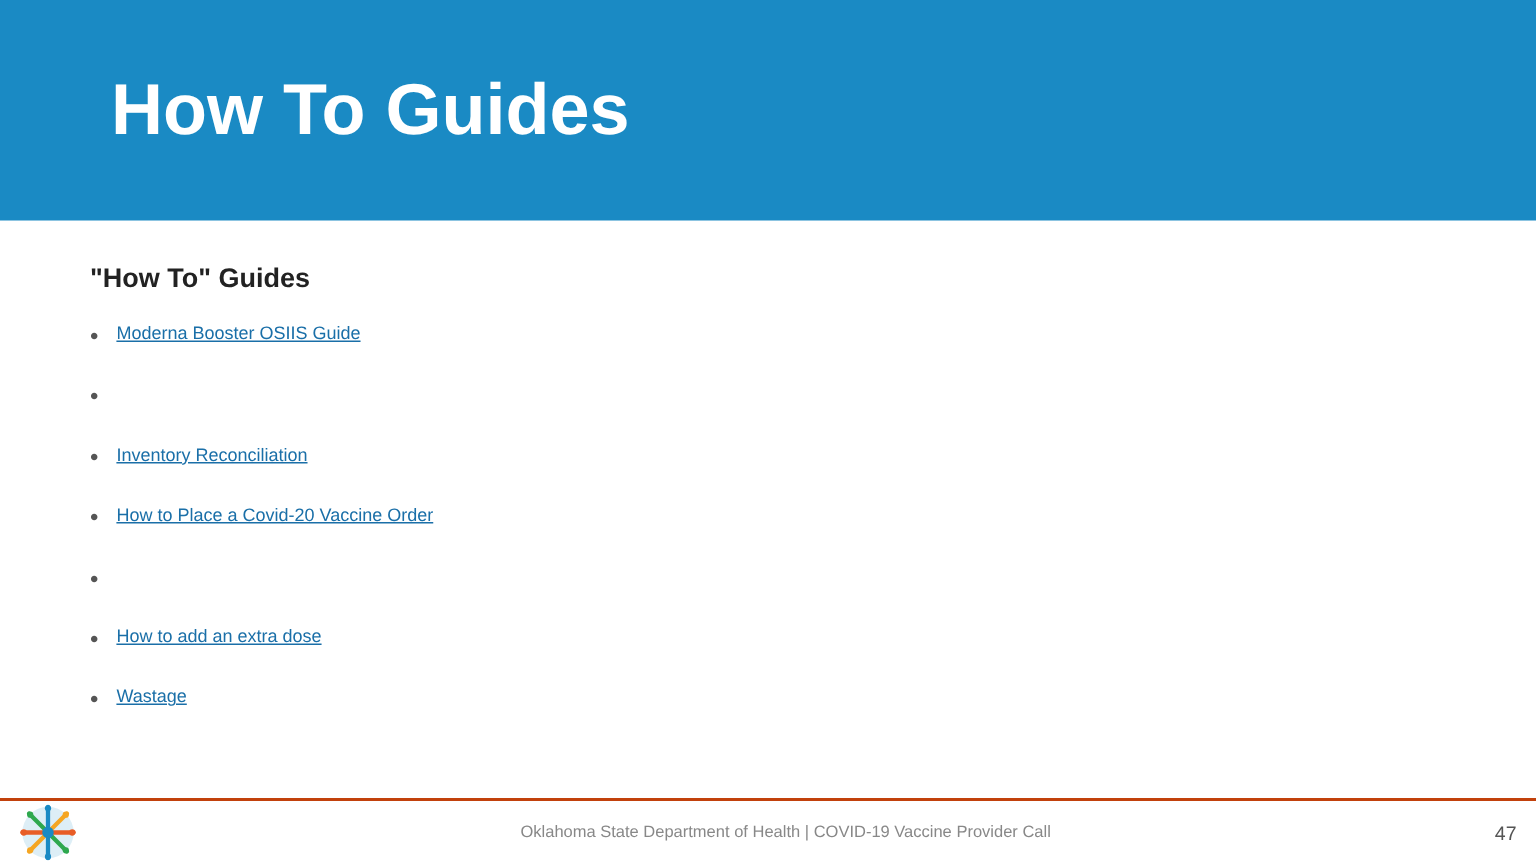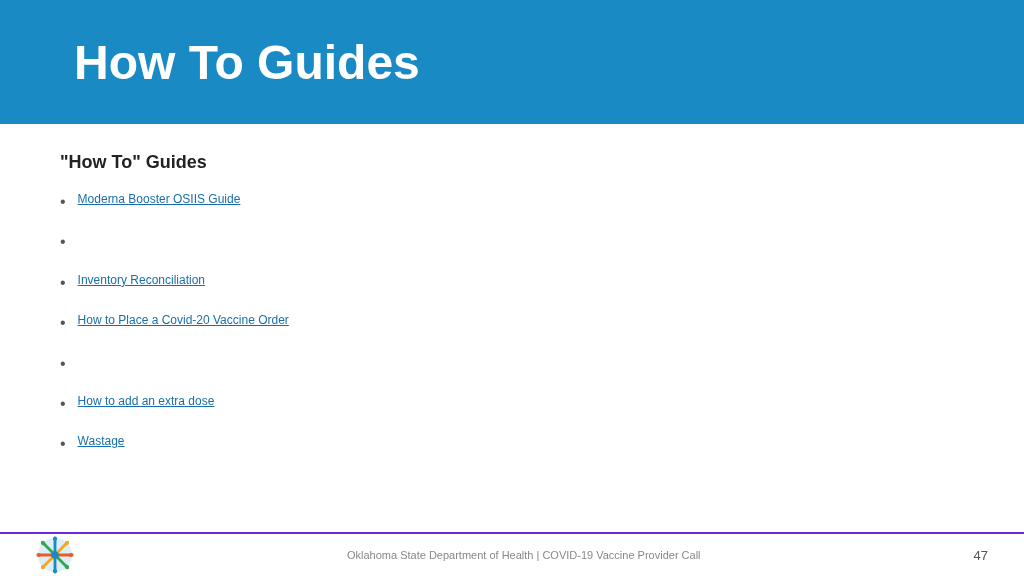--- a/index.html
+++ b/index.html
@@ -13,21 +13,21 @@
       height: 576px;
       font-family: Arial, sans-serif;
       background: #fff;
       overflow: hidden;
       position: relative;
     }
 
     .header {
       background: #1a8ac4;
       width: 100%;
-      height: 124px;
+      height: 147px;
       display: flex;
       align-items: center;
       padding-left: 74px;
     }
 
     .header-title {
       color: #ffffff;
       font-size: 48px;
       font-weight: bold;
     }
@@ -72,22 +72,22 @@
     }
 
     .footer {
       position: absolute;
       bottom: 0;
       left: 0;
       right: 0;
       height: 44px;
       display: flex;
       align-items: center;
-      padding: 0 36px;
-      border-top: 2px solid #6d28d9;
+      padding: 0 13px;
+      border-top: 2px solid #c2410c;
     }
 
     .footer-text {
       flex: 1;
       text-align: center;
       font-size: 11px;
       color: #888;
     }
 
     .footer-page {

